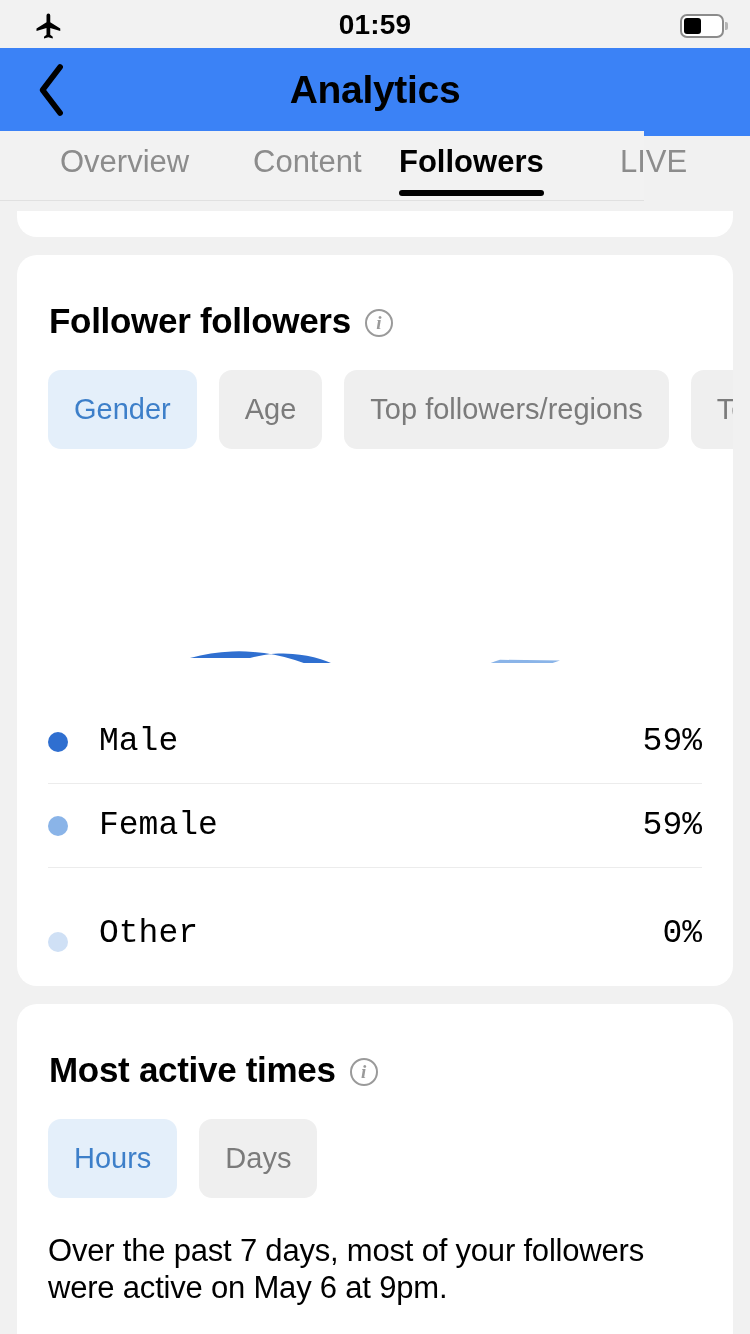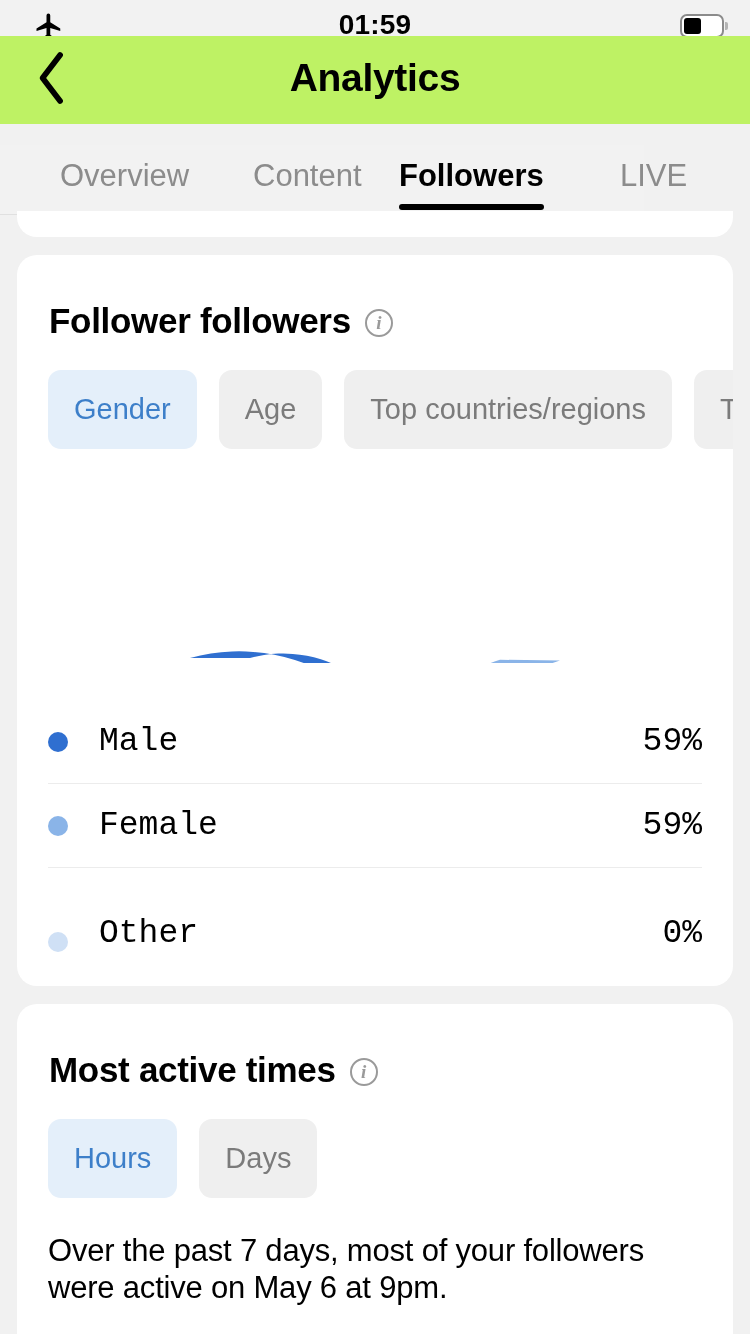--- a/index.html
+++ b/index.html
@@ -38,36 +38,36 @@
     position: absolute; left: 4px; top: 4px; height: 16px; width: 17px;
     background: #000; border-radius: 3px;
   }
   .battery-tip {
     position: absolute; right: 0; top: 8px; width: 3px; height: 8px;
     background: #b4b4b4; border-radius: 0 2px 2px 0;
   }
 
   
   .navbar {
-    position: absolute; top: 36px; left: 0; width: 750px; height: 88px;
-    background: #bef264;
+    position: absolute; top: 48px; left: 0; width: 750px; height: 88px;
+    background: #3b82f6;
   }
   .back-btn {
     position: absolute; left: 26px; top: 16px; width: 52px; height: 56px;
     display: flex; align-items: center; justify-content: center;
   }
   .nav-title {
     position: absolute; left: 0; right: 0; top: 20px;
     text-align: center; font-size: 39px; font-weight: 700; color: #000;
     letter-spacing: -0.3px;
   }
 
   
   .tabbar {
-    position: absolute; top: 145px; left: 0; width: 644px; height: 70px;
+    position: absolute; top: 131px; left: 0; width: 644px; height: 70px;
     background: #f2f2f2;
     display: flex; align-items: flex-start;
     border-bottom: 1.5px solid #e0e0e0;
   }
   .tab {
     position: relative; padding: 0 0 16px;
     font-size: 31px; color: #8c8c8c; font-weight: 400;
     white-space: nowrap;
   }
   .tab.active { color: #000; font-weight: 700; }
@@ -193,21 +193,21 @@
     <div class="card">
 
       <div class="card-title-row">
         <span class="card-title">Follower followers</span>
         <span class="info-icon">i</span>
       </div>
 
       <div class="chip-row">
         <div class="chip active">Gender</div>
         <div class="chip">Age</div>
-        <div class="chip">Top countries/regions</div>
+        <div class="chip">Top followers/regions</div>
         <div class="chip">To</div>
       </div>
 
       <div class="donut-wrap">
         <svg class="donut" width="380" height="200" viewBox="0 0 380 200">
             <path d="M 5.00 195.00 A 185 185 0 0 1 239.13 373.36 L 223.19 315.51 A 125 125 0 0 0 65.00 195.00 Z" fill="#2f6fd0"></path>
             <path d="M 244.09 371.92 A 185 185 0 0 1 374.98 197.58 L 314.99 196.75 A 125 125 0 0 0 226.55 314.54 Z" fill="#8ab4e8"></path>
           </svg>
       </div>
 

